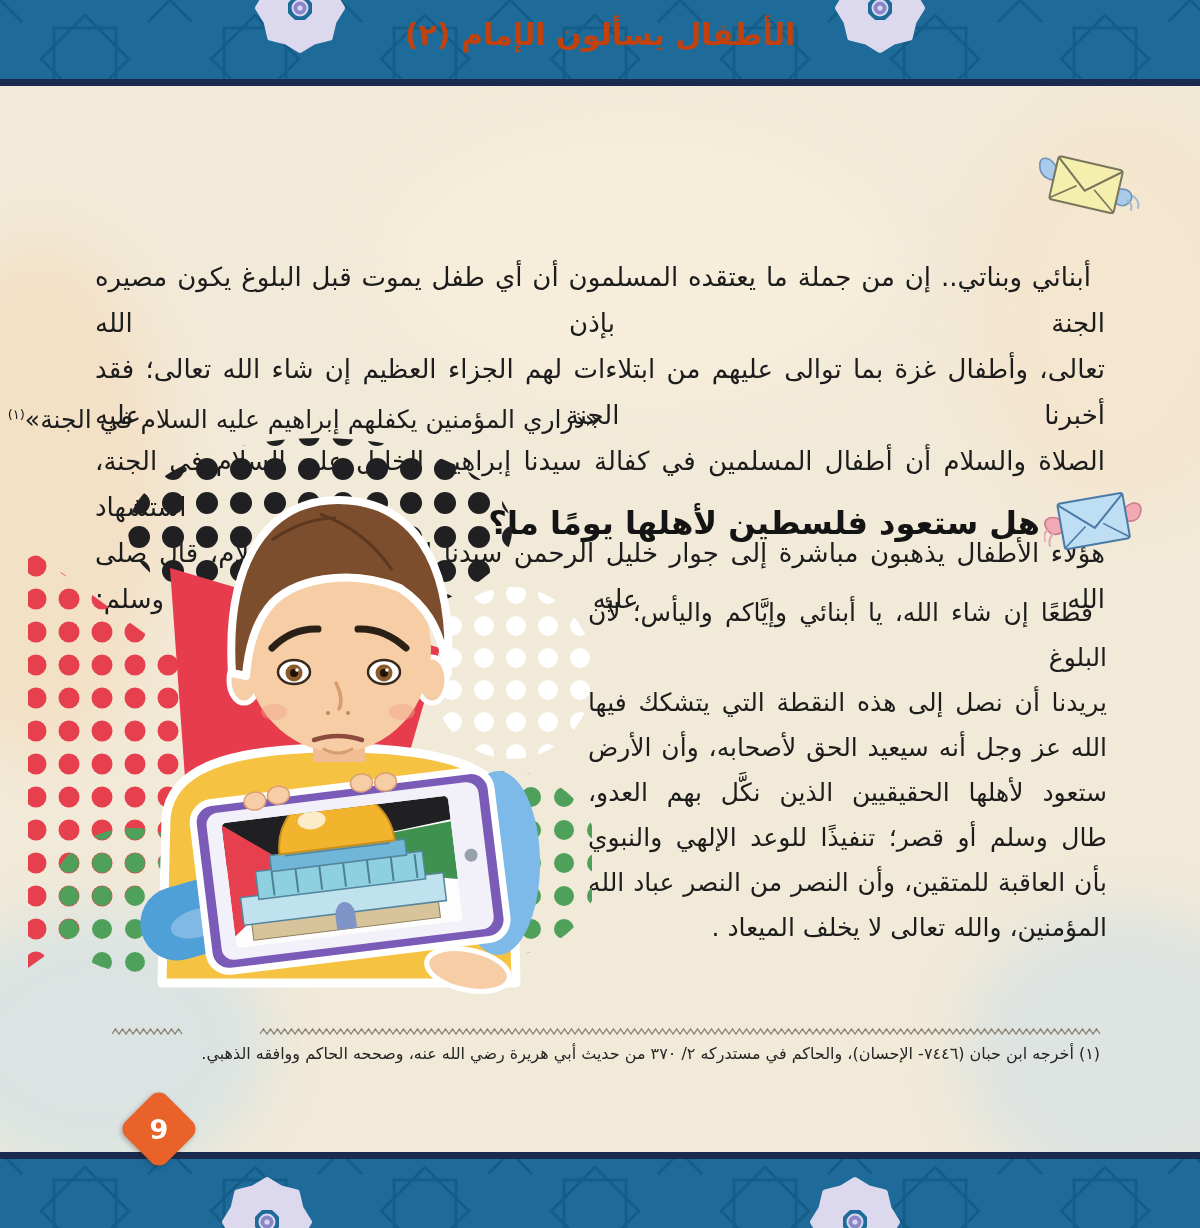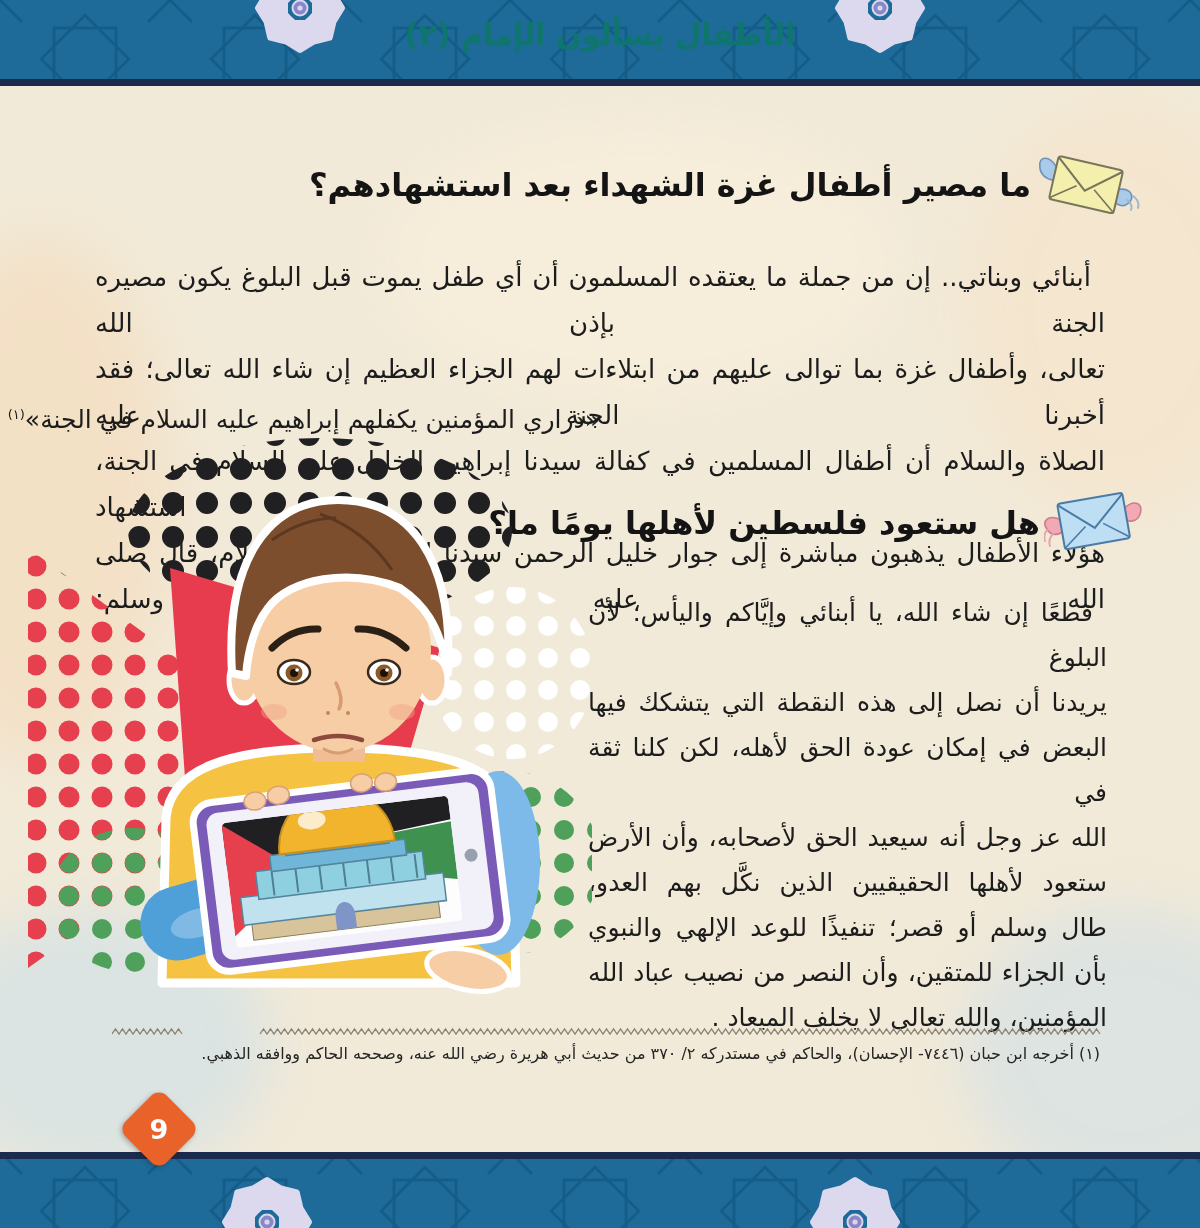--- a/index.html
+++ b/index.html
@@ -10,21 +10,21 @@
   .b2{right:-70px;top:110px;width:300px;height:400px;background:rgba(247,226,197,.5);}
   .b3{left:-70px;bottom:50px;width:340px;height:270px;background:rgba(204,223,233,.6);}
   .b4{right:-90px;bottom:30px;width:330px;height:290px;background:rgba(204,223,233,.55);}
   .b5{left:380px;top:120px;width:520px;height:280px;background:rgba(250,241,222,.55);}
 
   .band{position:absolute;left:0;width:1200px;overflow:hidden;}
   .band-top{top:0;height:86px;}
   .band-bottom{bottom:0;height:76px;}
   .band svg{position:absolute;left:0;top:0;}
   .band-title{position:absolute;top:17px;left:0;width:100%;text-align:center;margin:0;
-              color:#0f766e;font-size:30px;font-weight:bold;letter-spacing:.5px;direction:rtl;}
+              color:#c2410c;font-size:30px;font-weight:bold;letter-spacing:.5px;direction:rtl;}
 
   .h-row{position:absolute;display:flex;align-items:center;direction:rtl;gap:4px;}
   .h-row h2{margin:0;font-size:32px;font-weight:bold;color:#141414;white-space:nowrap;}
   .row1{top:148px;right:60px;}
   .row2{top:484px;right:56px;}
 
   .jpara{position:absolute;direction:rtl;color:#1c1c1c;margin-top:34px;}
   .para1{top:220px;right:95px;width:1010px;font-size:26px;line-height:46px;}
   .para2{top:556px;left:588px;width:519px;font-size:25px;line-height:45px;}
   .jline{text-align:justify;text-align-last:justify;}
@@ -103,21 +103,20 @@
     <svg width="105" height="74" viewBox="0 0 105 74">
       <g transform="rotate(13 52 37)">
         <path d="M18,26 C8,16 -2,20 2,30 C4,37 10,40 18,40 Z" fill="#a9cbe9" stroke="#6f93b8" stroke-width="1.6"></path>
         <path d="M84,34 C96,30 102,38 96,46 C92,51 86,50 80,46 Z" fill="#a9cbe9" stroke="#6f93b8" stroke-width="1.6"></path>
         <rect x="18" y="15" width="66" height="44" rx="3" fill="#f5efae" stroke="#77765c" stroke-width="2"></rect>
         <path d="M18,16 L51,43 L84,16" fill="none" stroke="#77765c" stroke-width="2"></path>
         <path d="M18,58 L42,40 M84,58 L60,40" fill="none" stroke="#77765c" stroke-width="1.6"></path>
       </g>
       <path d="M92,52 q6,4 4,10 M98,48 q7,5 5,12" fill="none" stroke="#9db9d2" stroke-width="2" stroke-linecap="round"></path>
     </svg>
-    <h2>ما مصير أطفال غزة الشهداء بعد استشهادهم؟</h2>
   </div>
 
   <div class="jpara para1">
     <div class="jline ind">أبنائي وبناتي.. إن من جملة ما يعتقده المسلمون أن أي طفل يموت قبل البلوغ يكون مصيره الجنة بإذن الله</div>
     <div class="jline">تعالى، وأطفال غزة بما توالى عليهم من ابتلاءات لهم الجزاء العظيم إن شاء الله تعالى؛ فقد أخبرنا الجنة عليه</div>
     <div class="jline">الصلاة والسلام أن أطفال المسلمين في كفالة سيدنا إبراهيم الخليل عليه السلام في الجنة، فبعد استشهاد</div>
     <div class="jline">هؤلاء الأطفال يذهبون مباشرة إلى جوار خليل الرحمن سيدنا إبراهيم عليه السلام، قال صلى الله عليه وسلم:</div>
   </div>
   <div class="quote-line">
     <span>«ذراري المؤمنين يكفلهم إبراهيم عليه السلام في الجنة»</span><sup>(١)</sup><span> .</span>
@@ -133,25 +132,24 @@
         <path d="M17,59 L41,41 M83,59 L59,41" fill="none" stroke="#4a7ba6" stroke-width="1.6"></path>
       </g>
       <path d="M3,46 q-4,5 -2,11 M9,50 q-5,5 -3,12" fill="none" stroke="#e4a5af" stroke-width="2" stroke-linecap="round"></path>
     </svg>
     <h2>هل ستعود فلسطين لأهلها يومًا ما؟</h2>
   </div>
 
   <div class="jpara para2">
     <div class="jline ind">قطعًا إن شاء الله، يا أبنائي وإيَّاكم واليأس؛ لأن البلوغ</div>
     <div class="jline">يريدنا أن نصل إلى هذه النقطة التي يتشكك فيها</div>
-    <div class="jline">البعض في إمكان عودة الحق لأهله، لكن كلنا ثقة في</div>
     <div class="jline">الله عز وجل أنه سيعيد الحق لأصحابه، وأن الأرض</div>
     <div class="jline">ستعود لأهلها الحقيقيين الذين نكَّل بهم العدو،</div>
     <div class="jline">طال وسلم أو قصر؛ تنفيذًا للوعد الإلهي والنبوي</div>
-    <div class="jline">بأن الجزاء للمتقين، وأن النصر من نصيب عباد الله</div>
+    <div class="jline">بأن العاقبة للمتقين، وأن النصر من النصر عباد الله</div>
     <div class="jline-right">المؤمنين، والله تعالى لا يخلف الميعاد .</div>
   </div>
 
   <svg class="illus" width="572" height="592" viewBox="0 0 572 592">
     <defs>
       <pattern id="dotB" width="34" height="34" patternUnits="userSpaceOnUse">
           <circle cx="17" cy="17" r="11" fill="#202022"></circle>
         </pattern>
       <pattern id="dotR" width="33" height="33" patternUnits="userSpaceOnUse">
           <circle cx="16" cy="16" r="10.5" fill="#e6404f"></circle>

